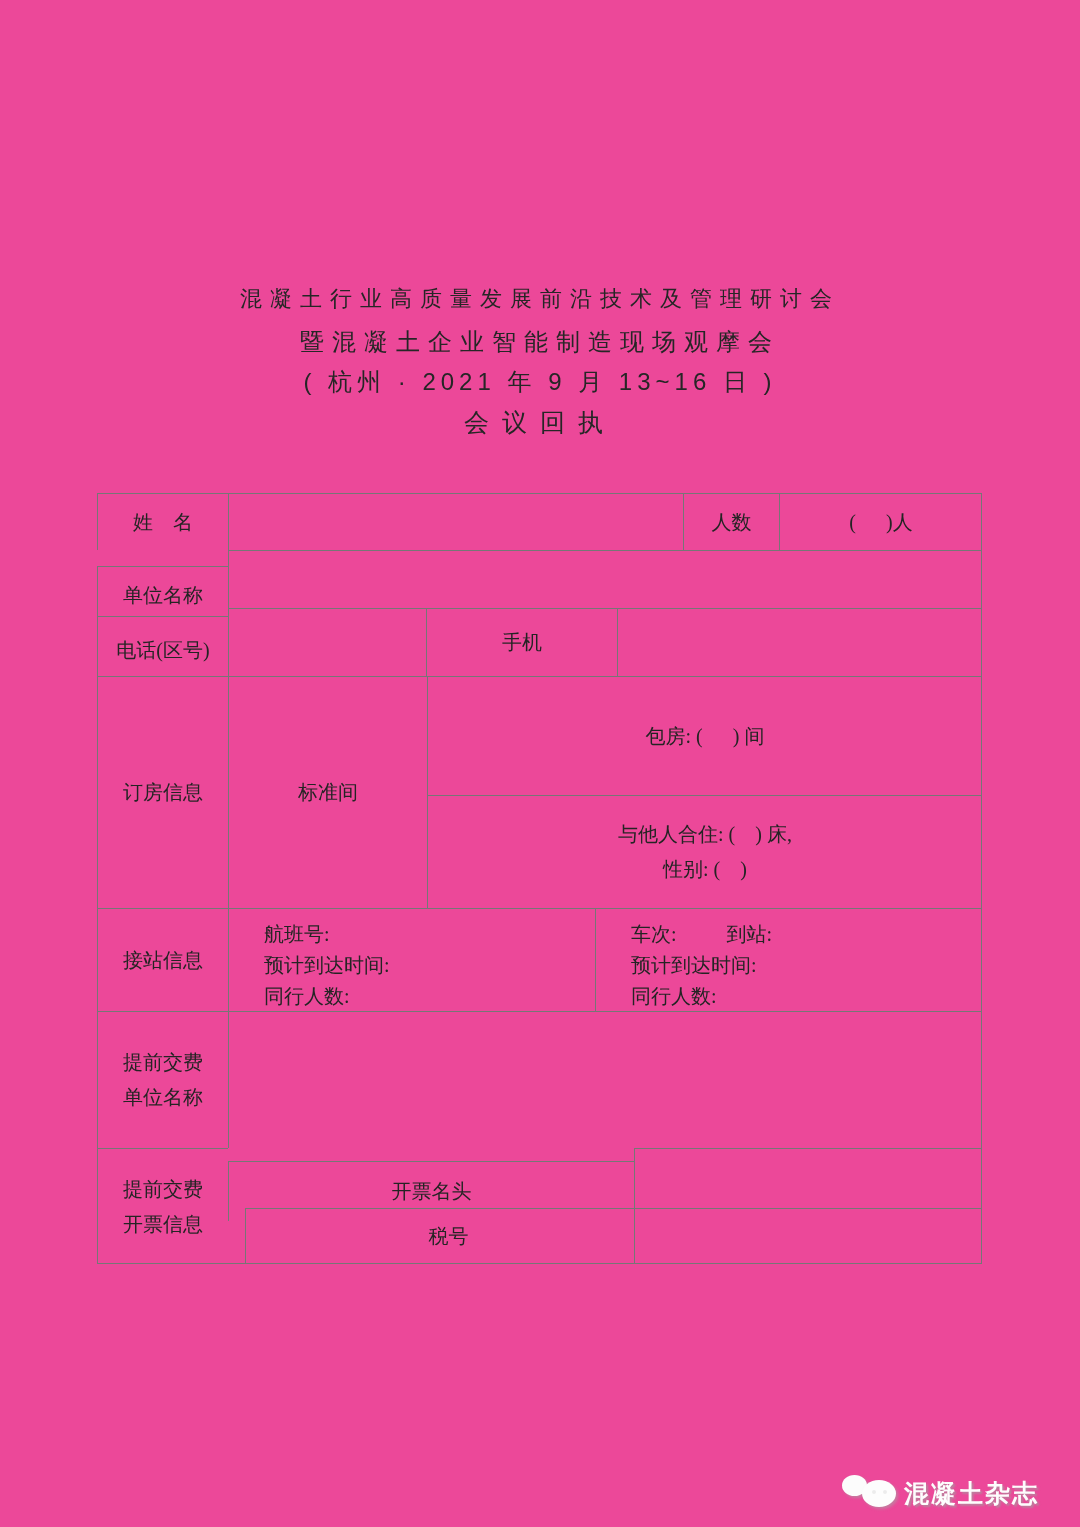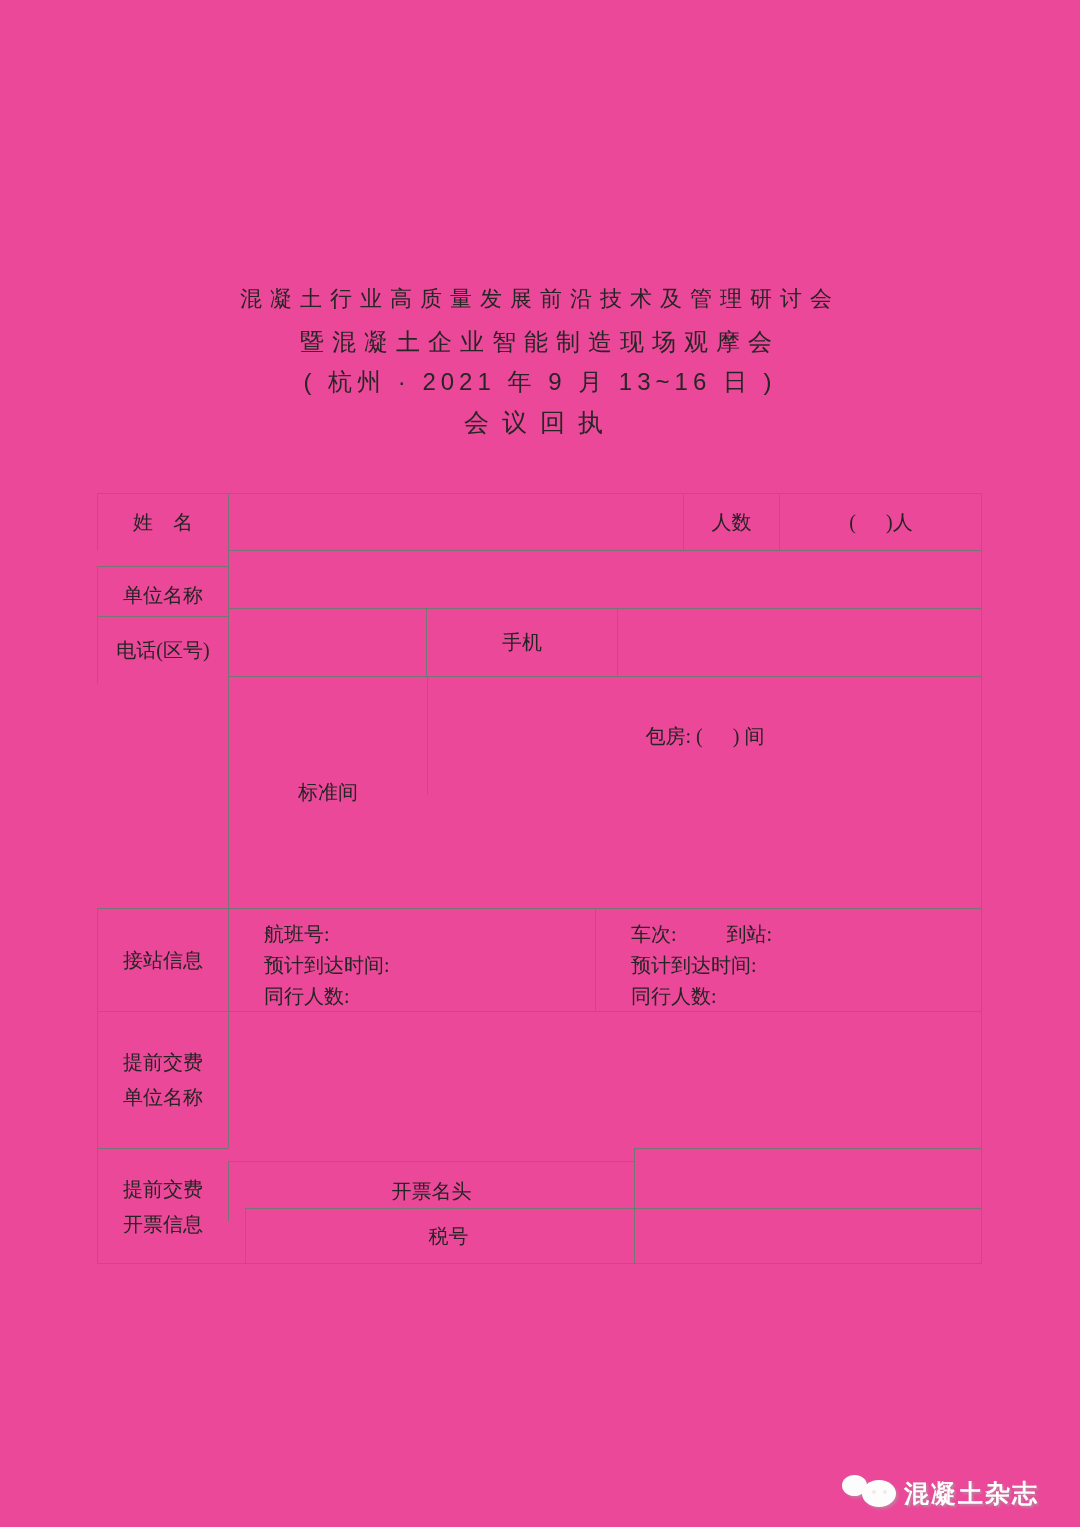--- a/index.html
+++ b/index.html
@@ -144,22 +144,27 @@
     <div class="cell c-head-value">(      )人</div>
 
     <div class="cell c-org-label">单位名称</div>
     <div class="cell c-org-input"></div>
 
     <div class="cell c-phone-label">电话(区号)</div>
     <div class="cell c-phone-input"></div>
     <div class="cell c-mobile-label">手机</div>
     <div class="cell c-mobile-input"></div>
 
+    <div class="cell c-booking-label">订房信息</div>
     <div class="cell c-room-type">标准间</div>
     <div class="cell c-private-room">包房: (      ) 间</div>
+    <div class="cell c-shared-room two-line">
+      <span class="ln">与他人合住: (    ) 床,</span>
+      <span class="ln">性别: (    )</span>
+    </div>
 
     <div class="cell c-pickup-label">接站信息</div>
     <div class="cell c-flight-info left">
       <span class="ln">航班号:</span>
       <span class="ln">预计到达时间:</span>
       <span class="ln">同行人数:</span>
     </div>
     <div class="cell c-train-info left">
       <span class="ln">车次:          到站:</span>
       <span class="ln">预计到达时间:</span>

